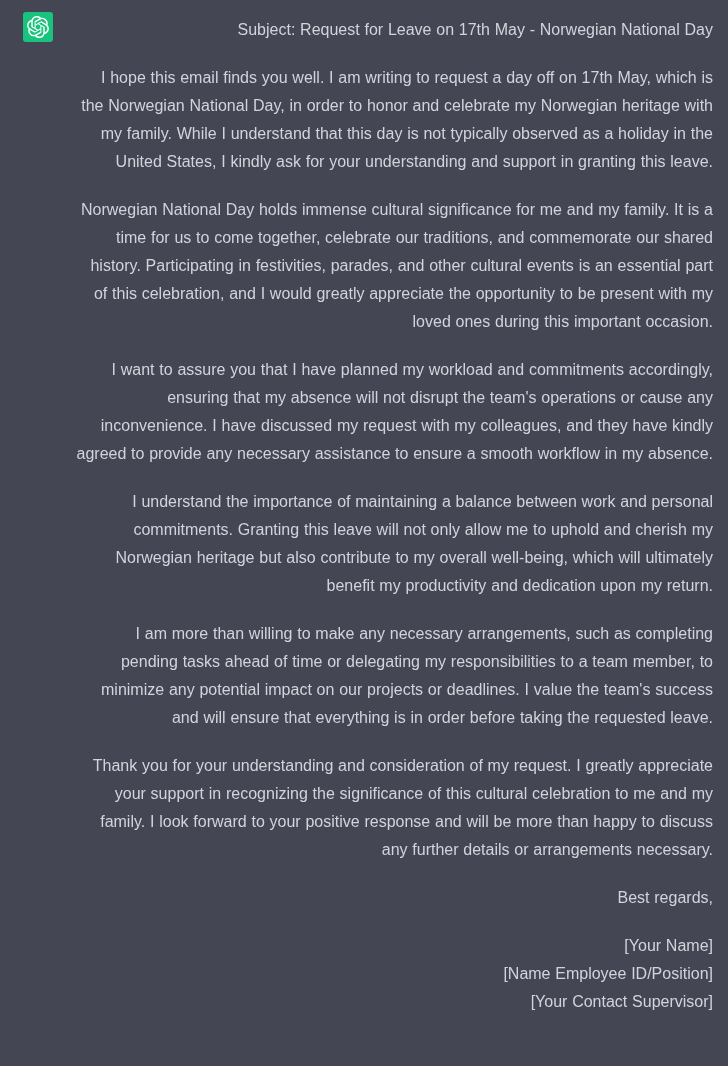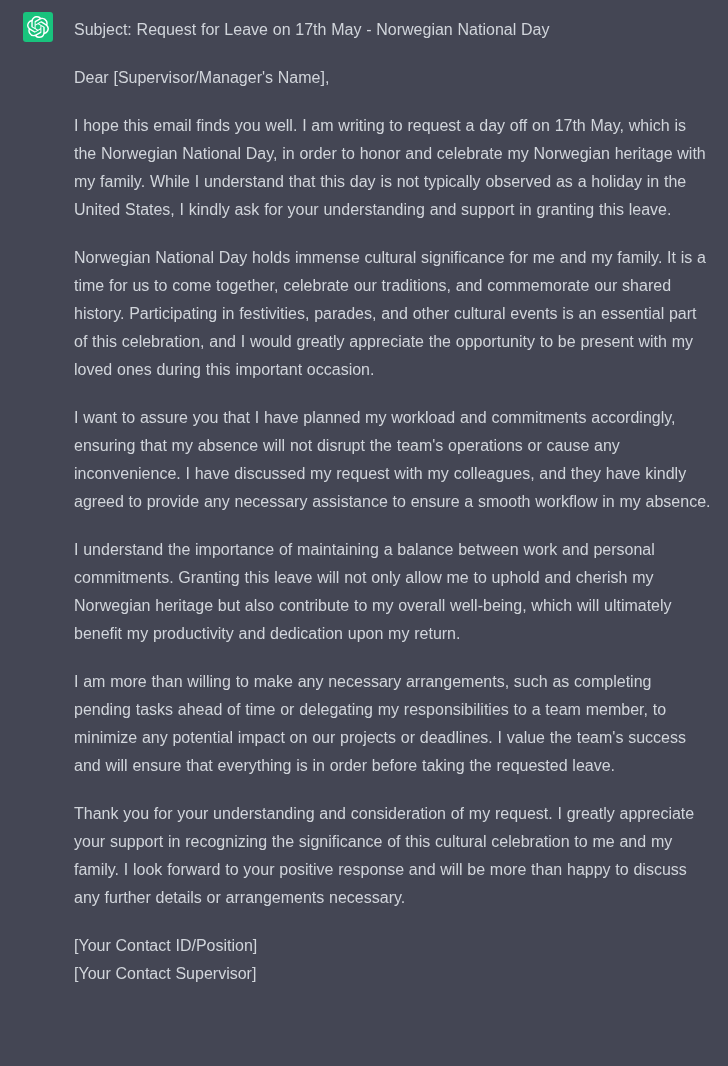--- a/index.html
+++ b/index.html
@@ -11,20 +11,21 @@
     height: 1066px;
     background: #444654;
     font-family: "Liberation Sans", sans-serif;
     overflow: hidden;
   }
   .message-row {
     display: flex;
     align-items: flex-start;
     padding: 12px 15px 0 23px;
     box-sizing: border-box;
+    text-align: right;
   }
   .avatar {
     width: 30px;
     height: 30px;
     flex: 0 0 30px;
     border-radius: 3px;
     background: #19c37d;
     display: flex;
     align-items: center;
     justify-content: center;
@@ -54,25 +55,26 @@
 <body>
 
 <div class="message-row">
   <div class="avatar">
     <svg viewBox="0 0 24 24" fill="#ffffff" xmlns="http://www.w3.org/2000/svg">
       <path d="M22.2819 9.8211a5.9847 5.9847 0 0 0-.5157-4.9108 6.0462 6.0462 0 0 0-6.5098-2.9A6.0651 6.0651 0 0 0 4.9807 4.1818a5.9847 5.9847 0 0 0-3.9977 2.9 6.0462 6.0462 0 0 0 .7427 7.0966 5.98 5.98 0 0 0 .511 4.9107 6.051 6.051 0 0 0 6.5146 2.9001A5.9847 5.9847 0 0 0 13.2599 24a6.0557 6.0557 0 0 0 5.7718-4.2058 5.9894 5.9894 0 0 0 3.9977-2.9001 6.0557 6.0557 0 0 0-.7475-7.073zm-9.022 12.6081a4.4755 4.4755 0 0 1-2.8764-1.0408l.1419-.0804 4.7783-2.7582a.7948.7948 0 0 0 .3927-.6813v-6.7369l2.02 1.1686a.071.071 0 0 1 .038.0615v5.5826a4.504 4.504 0 0 1-4.4945 4.4849zm-9.6607-4.1254a4.4708 4.4708 0 0 1-.5346-3.0137l.142.0852 4.783 2.7582a.7712.7712 0 0 0 .7806 0l5.8428-3.3685v2.3324a.0804.0804 0 0 1-.0332.0615L9.74 19.9502a4.4992 4.4992 0 0 1-6.1408-1.6464zM2.3408 7.8956a4.485 4.485 0 0 1 2.3655-1.9728V11.6a.7664.7664 0 0 0 .3879.6765l5.8144 3.3543-2.0201 1.1685a.0757.0757 0 0 1-.071 0l-4.8303-2.7865A4.504 4.504 0 0 1 2.3408 7.8956zm16.5963 3.8558L13.1038 8.364 15.1192 7.2a.0757.0757 0 0 1 .071 0l4.8303 2.7913a4.4944 4.4944 0 0 1-.6765 8.1042v-5.6772a.79.79 0 0 0-.407-.667zm2.0107-3.0231l-.142-.0852-4.7735-2.7818a.7759.7759 0 0 0-.7854 0L9.409 9.2297V6.8974a.0662.0662 0 0 1 .0284-.0615l4.8303-2.7866a4.4992 4.4992 0 0 1 6.6802 4.66zM8.3065 12.863l-2.02-1.1638a.0804.0804 0 0 1-.038-.0567V6.0742a4.4992 4.4992 0 0 1 7.3757-3.4537l-.142.0805L8.704 5.459a.7948.7948 0 0 0-.3927.6813zm1.0976-2.3654l2.602-1.4998 2.6069 1.4998v2.9994l-2.5974 1.4997-2.6067-1.4997z"></path>
     </svg>
   </div>
   <div class="content">
     <p>Subject: Request for Leave on 17th May - Norwegian National Day</p>
-    <p>Dear [Supervisor/Manager's Name],</p>
     <p>I hope this email finds you well. I am writing to request a day off on 17th May, which is the Norwegian National Day, in order to honor and celebrate my Norwegian heritage with my family. While I understand that this day is not typically observed as a holiday in the United States, I kindly ask for your understanding and support in granting this leave.</p>
     <p>Norwegian National Day holds immense cultural significance for me and my family. It is a time for us to come together, celebrate our traditions, and commemorate our shared history. Participating in festivities, parades, and other cultural events is an essential part of this celebration, and I would greatly appreciate the opportunity to be present with my loved ones during this important occasion.</p>
     <p>I want to assure you that I have planned my workload and commitments accordingly, ensuring that my absence will not disrupt the team's operations or cause any inconvenience. I have discussed my request with my colleagues, and they have kindly agreed to provide any necessary assistance to ensure a smooth workflow in my absence.</p>
     <p>I understand the importance of maintaining a balance between work and personal commitments. Granting this leave will not only allow me to uphold and cherish my Norwegian heritage but also contribute to my overall well-being, which will ultimately benefit my productivity and dedication upon my return.</p>
     <p>I am more than willing to make any necessary arrangements, such as completing pending tasks ahead of time or delegating my responsibilities to a team member, to minimize any potential impact on our projects or deadlines. I value the team's success and will ensure that everything is in order before taking the requested leave.</p>
     <p>Thank you for your understanding and consideration of my request. I greatly appreciate your support in recognizing the significance of this cultural celebration to me and my family. I look forward to your positive response and will be more than happy to discuss any further details or arrangements necessary.</p>
+    <p>Best regards,</p>
     <div class="signature">
-      <div>[Your Contact ID/Position]</div>
+      <div>[Your Name]</div>
+      <div>[Name Employee ID/Position]</div>
       <div>[Your Contact Supervisor]</div>
     </div>
   </div>
 </div>
 
 </body></html>

